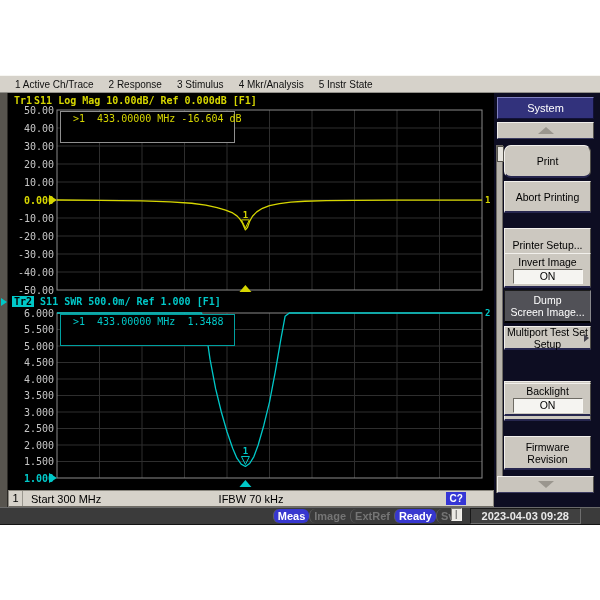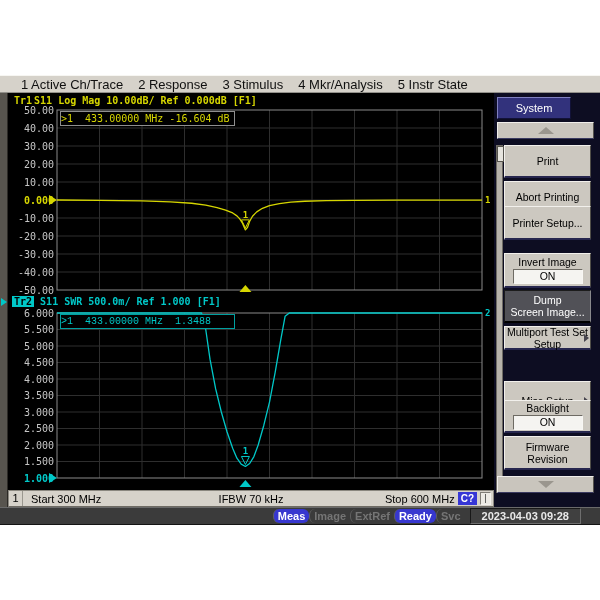--- a/index.html
+++ b/index.html
@@ -3,54 +3,54 @@
 <meta charset="utf-8">
 <style>
   html,body{margin:0;padding:0;}
   body{width:600px;height:600px;background:#ffffff;position:relative;overflow:hidden;
        font-family:"Liberation Sans",sans-serif;-webkit-font-smoothing:none;}
   .app{position:absolute;left:0;top:75px;width:600px;height:450px;background:#000;}
 
   
   .menu-bar{position:absolute;left:0;top:0;width:600px;height:18px;background:#d6d2ca;
     border-top:1px solid #f7f6f2;border-bottom:1px solid #92908a;box-sizing:border-box;
-    display:flex;align-items:center;gap:15px;padding-left:21px;font-size:13px;color:#101010;text-align:center;}
+    display:flex;align-items:center;gap:15px;padding-left:15px;font-size:10px;color:#101010;text-align:center;}
   .menu-item{cursor:default;}
 
   
   .left-border{position:absolute;left:0;top:18px;width:8px;height:432px;background:#57544e;border-right:1px solid #2c2a26;box-sizing:border-box;}
   .main-screen{position:absolute;left:8px;top:18px;width:486px;height:397px;background:#000;}
   .charts-svg{position:absolute;left:0;top:0;}
   .tr-header{position:absolute;font:bold 10px "DejaVu Sans Mono",monospace;letter-spacing:0px;white-space:nowrap;}
   .tr-header .chip{padding:0 2px;}
   .h1{color:#d6d600;left:4px;top:2px;}
   .h2{color:#00c8c8;left:4px;top:203px;}
   .h2 .chip{background:#00c8c8;color:#000;}
   .active-tri{position:absolute;left:-7px;top:205px;width:0;height:0;
     border-left:6px solid #00c8c8;border-top:4px solid transparent;border-bottom:4px solid transparent;}
-  .readout{position:absolute;left:52px;width:175px;height:15px;background:#000;box-sizing:border-box;
-    font:10px "DejaVu Sans Mono",monospace;line-height:14px;padding-left:0;white-space:pre;}
+  .readout{position:absolute;left:52px;width:175px;height:32px;background:#000;box-sizing:border-box;
+    font:10px "DejaVu Sans Mono",monospace;line-height:14px;padding-left:12px;white-space:pre;}
   .r1{top:18px;color:#d6d600;border:1px solid #8f8f8f;}
-  .r2{top:221px;color:#00c8c8;border:1px solid #00a0a0;font-family:Liberation Mono, monospace;}
+  .r2{top:221px;color:#00c8c8;border:1px solid #00a0a0;}
 
   
   .channel-bar{position:absolute;left:8px;top:415px;width:486px;height:17px;background:#d6d2ca;
     border:1px solid #8a877f;border-bottom-color:#6e6b64;box-sizing:border-box;
     display:flex;align-items:center;font-size:11px;color:#000;}
   .ch-num{width:13px;text-align:center;border-right:1px solid #9a978f;height:100%;line-height:15px;}
   .ch-start{margin-left:8px;}
   .ch-center{position:absolute;left:0;right:0;text-align:center;}
-  .ch-right{margin-left:auto;display:flex;align-items:center;gap:3px;padding-right:2px;z-index:1;}
+  .ch-right{margin-left:auto;display:flex;align-items:center;gap:3px;padding-right:2px;z-index:1;flex-direction:column;}
   .cal-badge{background:#3636d6;color:#fff;font-weight:bold;font-size:10px;padding:0 3px;line-height:13px;}
   .busy-cell{background:#eceae4;border:1px solid;border-color:#807d76 #f4f2ee #f4f2ee #807d76;
     width:9px;text-align:center;font-size:9px;line-height:11px;color:#333;}
 
   
   .sidebar{position:absolute;left:494px;top:18px;width:106px;height:414px;background:#0d0d22;}
-  .sys-btn{position:absolute;left:3px;top:4px;width:74px;height:22px;background:#32327c;color:#fff;
+  .sys-btn{position:absolute;left:3px;top:4px;width:97px;height:22px;background:#32327c;color:#fff;
     font-size:11px;display:flex;align-items:center;justify-content:center;box-sizing:border-box;
     border-top:1px solid #8080c0;border-left:1px solid #8080c0;border-right:1px solid #121238;border-bottom:1px solid #121238;}
   .scroll-btn{position:absolute;left:3px;width:97px;height:17px;background:#c9c5bd;box-sizing:border-box;
     border-top:1px solid #f0eeea;border-left:1px solid #f0eeea;border-right:1px solid #55534d;border-bottom:1px solid #3a3a60;
     display:flex;align-items:center;justify-content:center;}
   .sb-up{top:29px;}  .sb-down{top:383px;}
   .tri-up{width:0;height:0;border-bottom:7px solid #9a968e;border-left:8px solid transparent;border-right:8px solid transparent;}
   .tri-down{width:0;height:0;border-top:7px solid #9a968e;border-left:8px solid transparent;border-right:8px solid transparent;}
   .scroll-strip{position:absolute;left:2px;top:52px;width:7px;height:348px;background:#b6b2aa;
     border:1px solid #6e6b64;box-sizing:border-box;}
@@ -194,30 +194,30 @@
   <div class="sidebar">
     <div class="sys-btn">System</div>
     <div class="scroll-btn sb-up">
       <span class="tri-up"></span>
     </div>
     <div class="scroll-strip">
       <span class="strip-thumb" style="top:0px"></span>
       <span class="strip-thumb" style="bottom:0px"></span>
     </div>
     <div id="skeys">
-        <div class="skey" style="top: 52px; height: 33px;"><span>Print</span></div>
+        <div class="skey" style="top: 52px; height: 33px; border-radius: 7px;"><span>Print</span></div>
         <div class="skey" style="top: 88px; height: 32px;"><span>Abort Printing</span></div>
-        <div class="skey" style="top: 113px; height: 34px;"><span>Printer Setup...</span></div>
+        <div class="skey" style="top: 135px; height: 34px;"><span>Printer Setup...</span></div>
         <div class="skey" style="top: 160px; height: 35px;"><span>Invert Image</span><span class="val">ON</span></div>
         <div class="skey pressed" style="top: 197px; height: 33px;"><span>Dump
 Screen Image...</span></div>
         <div class="skey" style="top: 233px; height: 24px;"><span>Multiport Test Set
 Setup</span><span class="sub-arrow"></span></div>
         <div class="skey" style="top: 288px; height: 40px; justify-content: center;"><span>Misc Setup</span><span class="sub-arrow"></span></div>
-        <div class="skey" style="top: 307px; height: 33px;"><span>Backlight</span><span class="val">ON</span></div>
+        <div class="skey" style="top: 290px; height: 33px;"><span>Backlight</span><span class="val">ON</span></div>
         <div class="skey" style="top: 343px; height: 34px;"><span>Firmware
 Revision</span></div>
       </div>
     <div class="scroll-btn sb-down">
       <span class="tri-down"></span>
     </div>
   </div>
 
   <div class="status-bar">
     <span id="status-badges" style="display:flex;align-items:center;">

